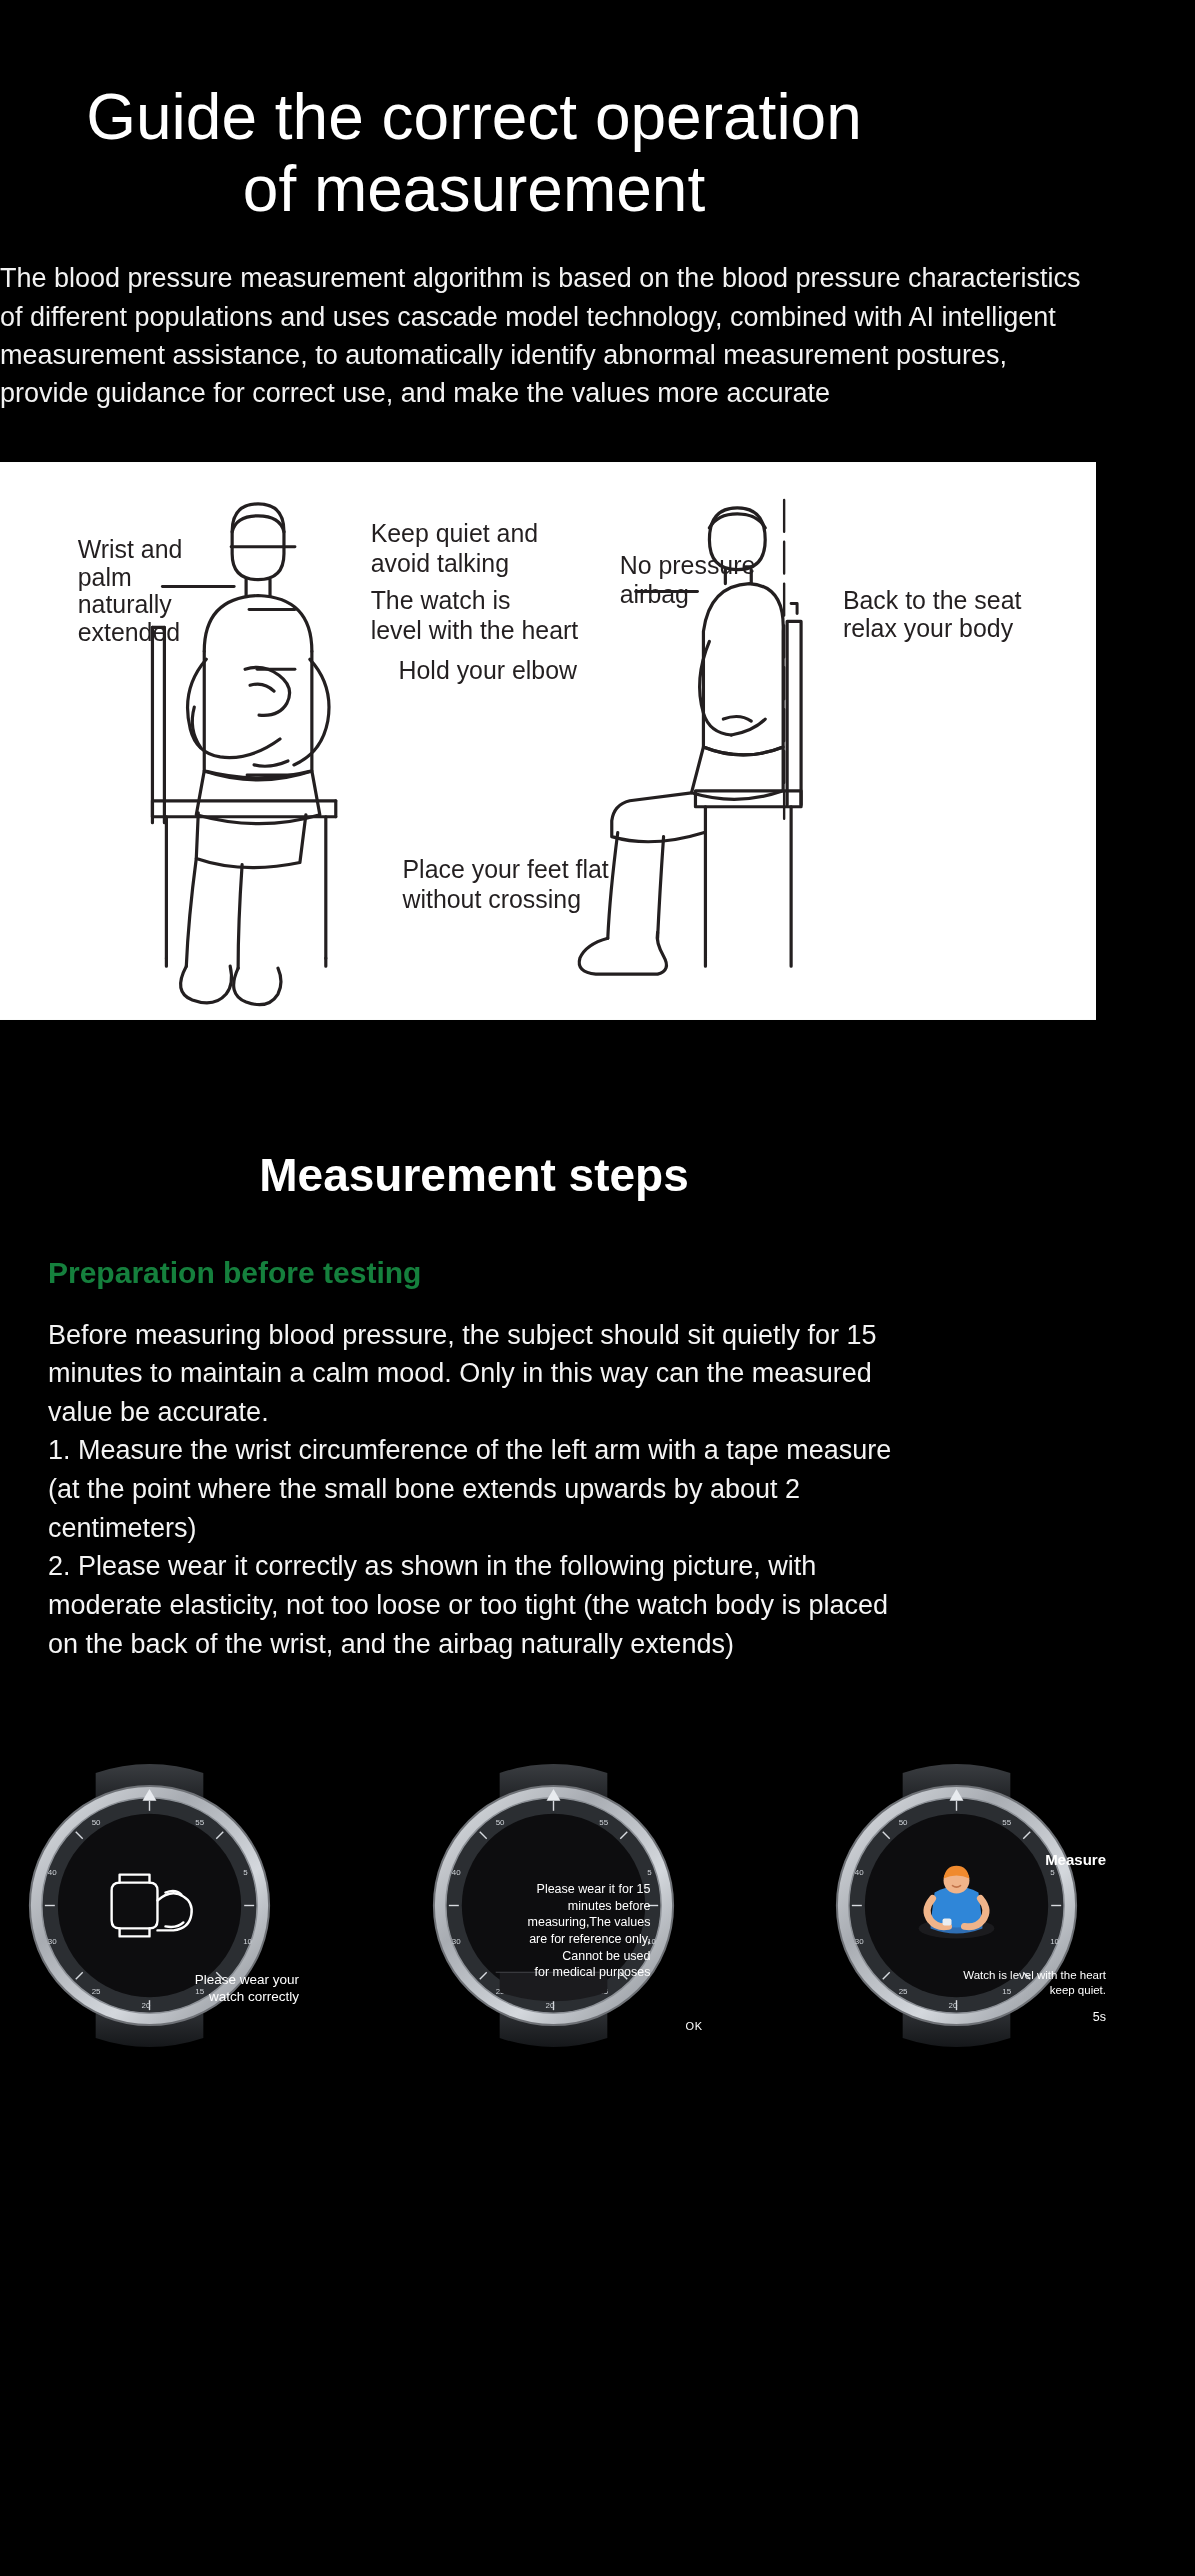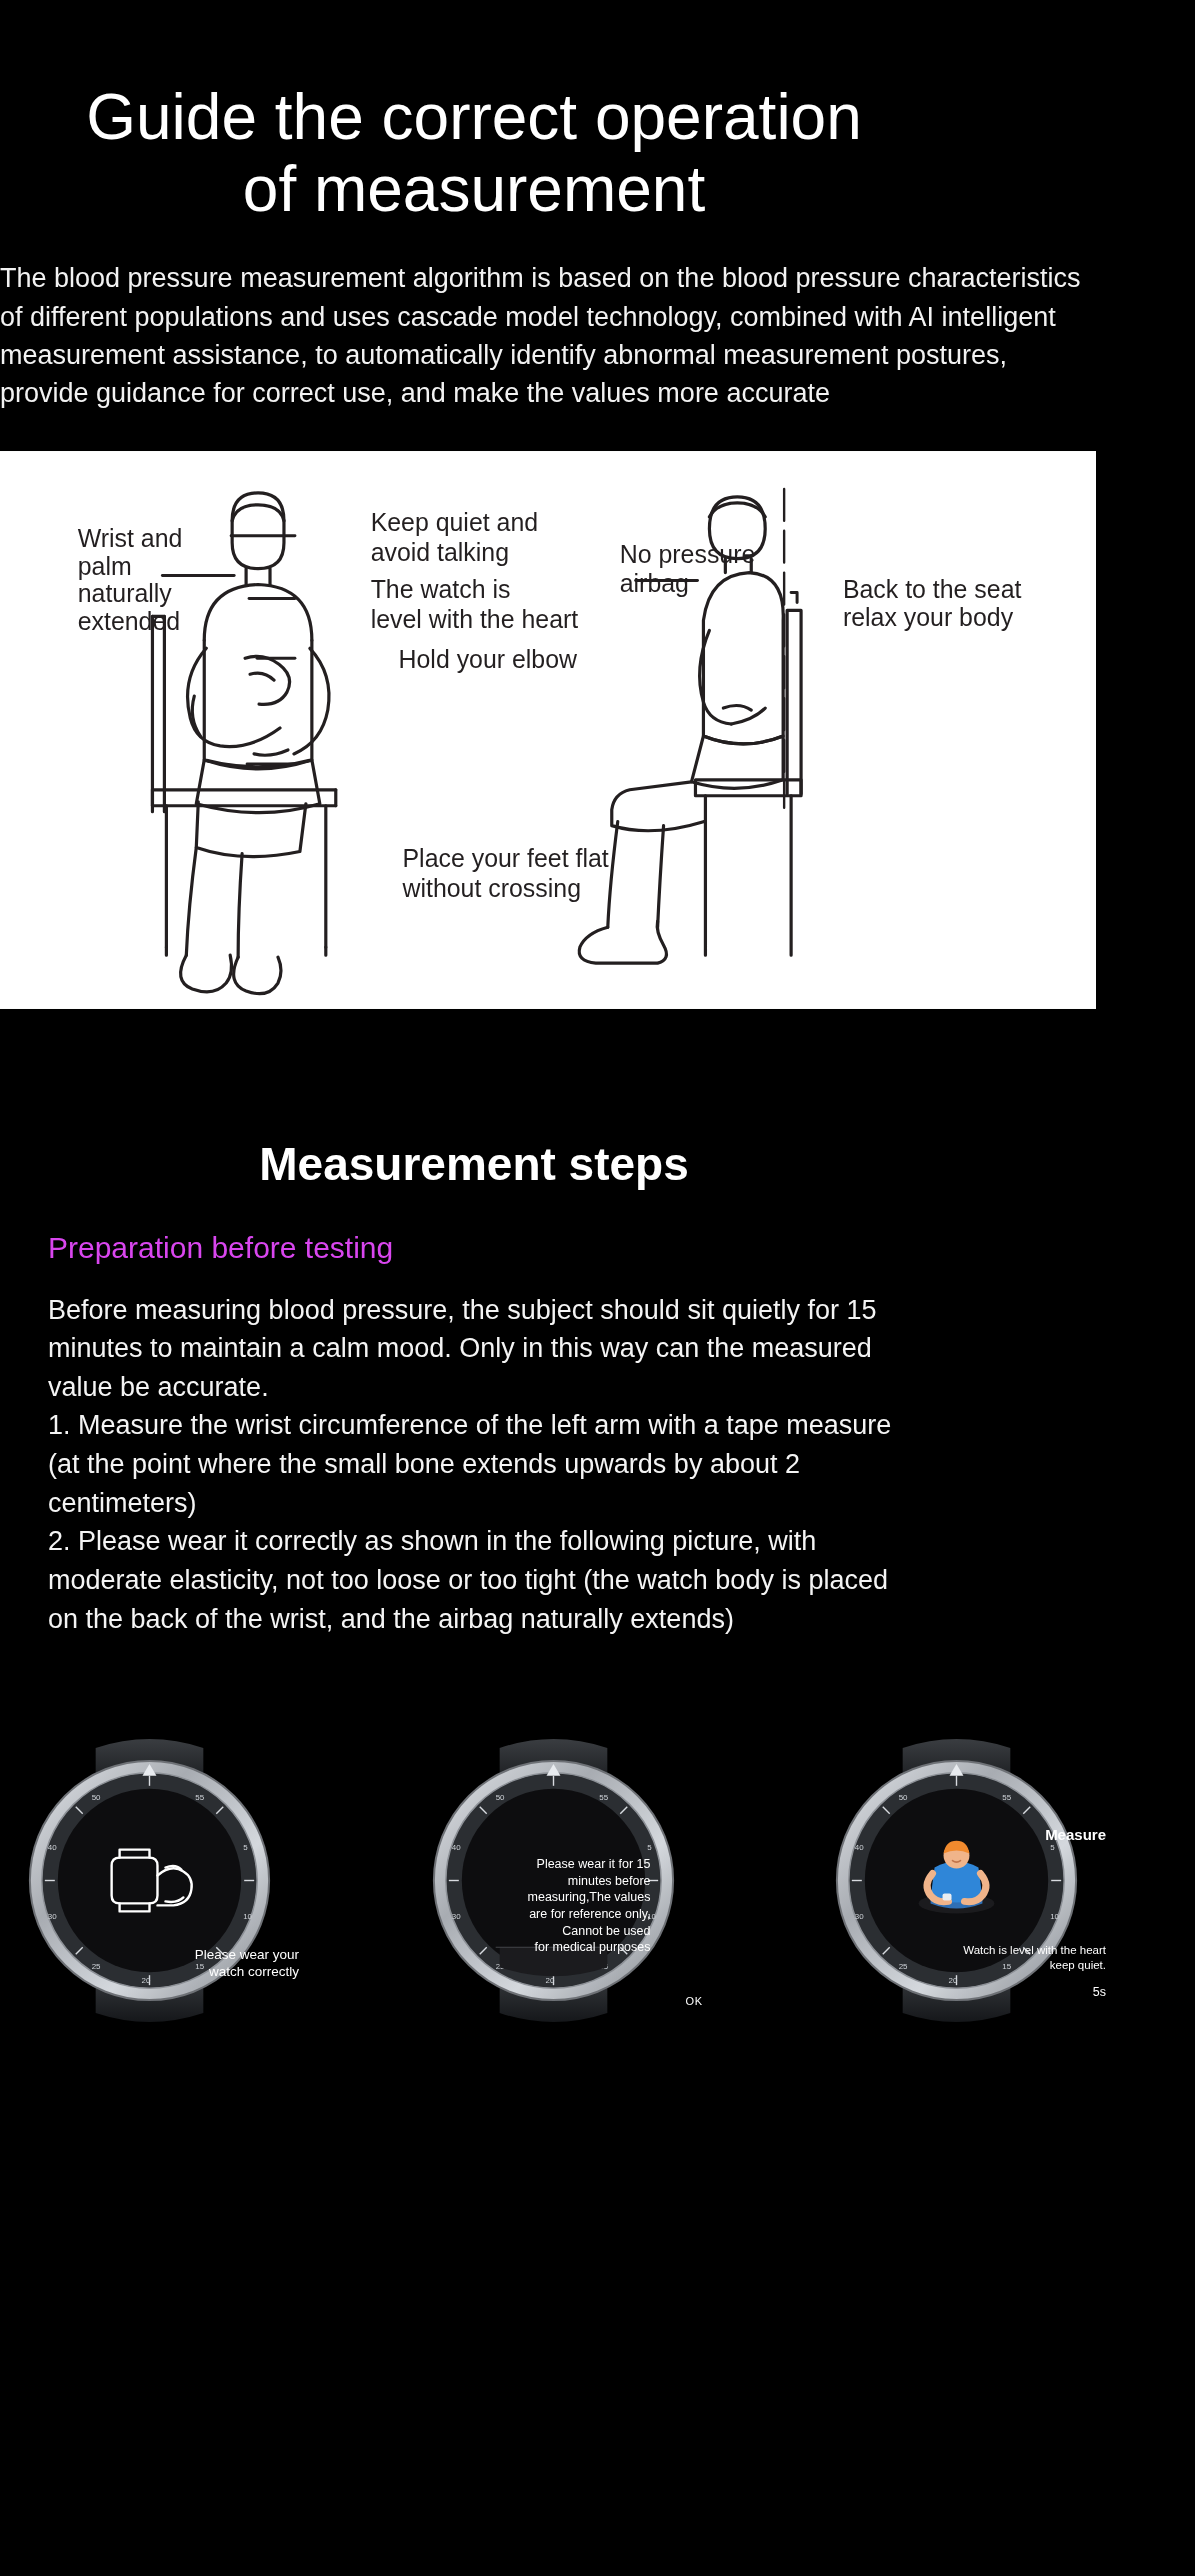--- a/index.html
+++ b/index.html
@@ -40,43 +40,43 @@
     text-align: left;
     font-size: 27px;
     line-height: 1.42;
     color: #f2f2f2;
     font-weight: 400;
   }
 
   
   .illustration {
     position: relative;
-    margin: 38px auto 0 auto;
+    margin: 49px auto 0 auto;
     width: 1096px;
     height: 558px;
     background: #14532d;
     overflow: hidden;
   }
   .illustration svg { display: block; }
 
   
   .steps-title {
     margin: 0;
     padding-top: 128px;
     text-align: center;
     font-size: 46px;
     font-weight: 700;
     color: #ffffff;
     letter-spacing: 0px;
   }
   .steps-sub {
-    margin: 40px 0 0 48px;
+    margin: 54px 0 0 48px;
     font-size: 30px;
-    font-weight: 400;
-    color: #d946ef;
+    font-weight: 700;
+    color: #15803d;
   }
   .steps-body {
     margin: 26px 48px 0 48px;
     font-size: 27px;
     line-height: 1.43;
     color: #f4f4f4;
     font-weight: 400;
     white-space: pre-wrap;
   }
 

